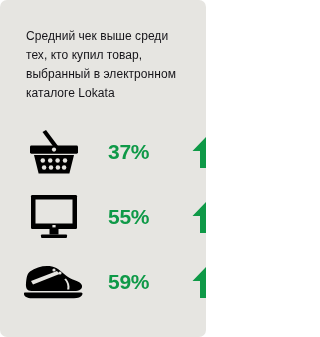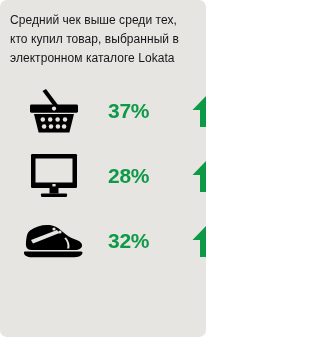--- a/index.html
+++ b/index.html
@@ -22,21 +22,21 @@
     border-radius: 7px;
     overflow: hidden;
     box-sizing: border-box;
   }
 
   
   #headline {
     padding: 11px 9px 0 10px;
   }
   #headline-text {
-    margin: 0;
+    margin: 16px;
     font-size: 12px;
     line-height: 19px;
     color: #16151a;
     font-weight: 400;
     letter-spacing: 0.05px;
     white-space: pre-line;
   }
 
   
   #stat-rows {
@@ -129,21 +129,21 @@
           <rect x="7.5" y="6.5" width="37" height="24" fill="#e6e5e1"></rect>
 
           <rect x="24.4" y="32.0" width="3.2" height="2.4" fill="#e6e5e1"></rect>
 
           <rect x="21.5" y="36" width="9" height="5.5" fill="#000000"></rect>
 
           <rect x="13" y="41.5" width="26" height="3.4" rx="0.8" fill="#000000"></rect>
         </svg>
       </div>
       <div class="stat-value-cell">
-        <span class="stat-percent">28%</span>
+        <span class="stat-percent">55%</span>
         <svg class="stat-arrow" width="33" height="36" viewBox="0 0 33 36">
           <path d="M16.5 1.5 L31.5 17.0 L24.0 17.0 L24.0 34.0 L9.0 34.0 L9.0 17.0 L1.5 17.0 Z" fill="#0e9947"></path>
         </svg>
       </div>
     </div>
 
 
     <div class="stat-row">
       <div class="stat-icon-cell">
         <svg class="icon-svg" width="66" height="40" viewBox="0 0 66 40">
@@ -163,21 +163,21 @@
           <path d="M45.0 16.5 C48.0 20.0 49.0 24.0 48.3 27.5
                    L46.2 27.5 C47.0 23.8 46.0 20.0 43.3 17.2 Z" fill="#e6e5e1"></path>
 
           <path d="M4.0 30.5 L60.0 30.5 C61.5 30.5 62.0 31.5 61.0 33.2
                    C59.8 35.2 57.0 36.2 53.0 36.2
                    L11.0 36.2 C6.0 36.2 3.2 34.5 3.0 32.2
                    C2.9 31.1 3.2 30.5 4.0 30.5 Z" fill="#000000"></path>
         </svg>
       </div>
       <div class="stat-value-cell">
-        <span class="stat-percent">32%</span>
+        <span class="stat-percent">59%</span>
         <svg class="stat-arrow" width="33" height="36" viewBox="0 0 33 36">
           <path d="M16.5 1.5 L31.5 17.0 L24.0 17.0 L24.0 34.0 L9.0 34.0 L9.0 17.0 L1.5 17.0 Z" fill="#0e9947"></path>
         </svg>
       </div>
     </div>
 
   </div>
 </div>
 
 </body></html>

